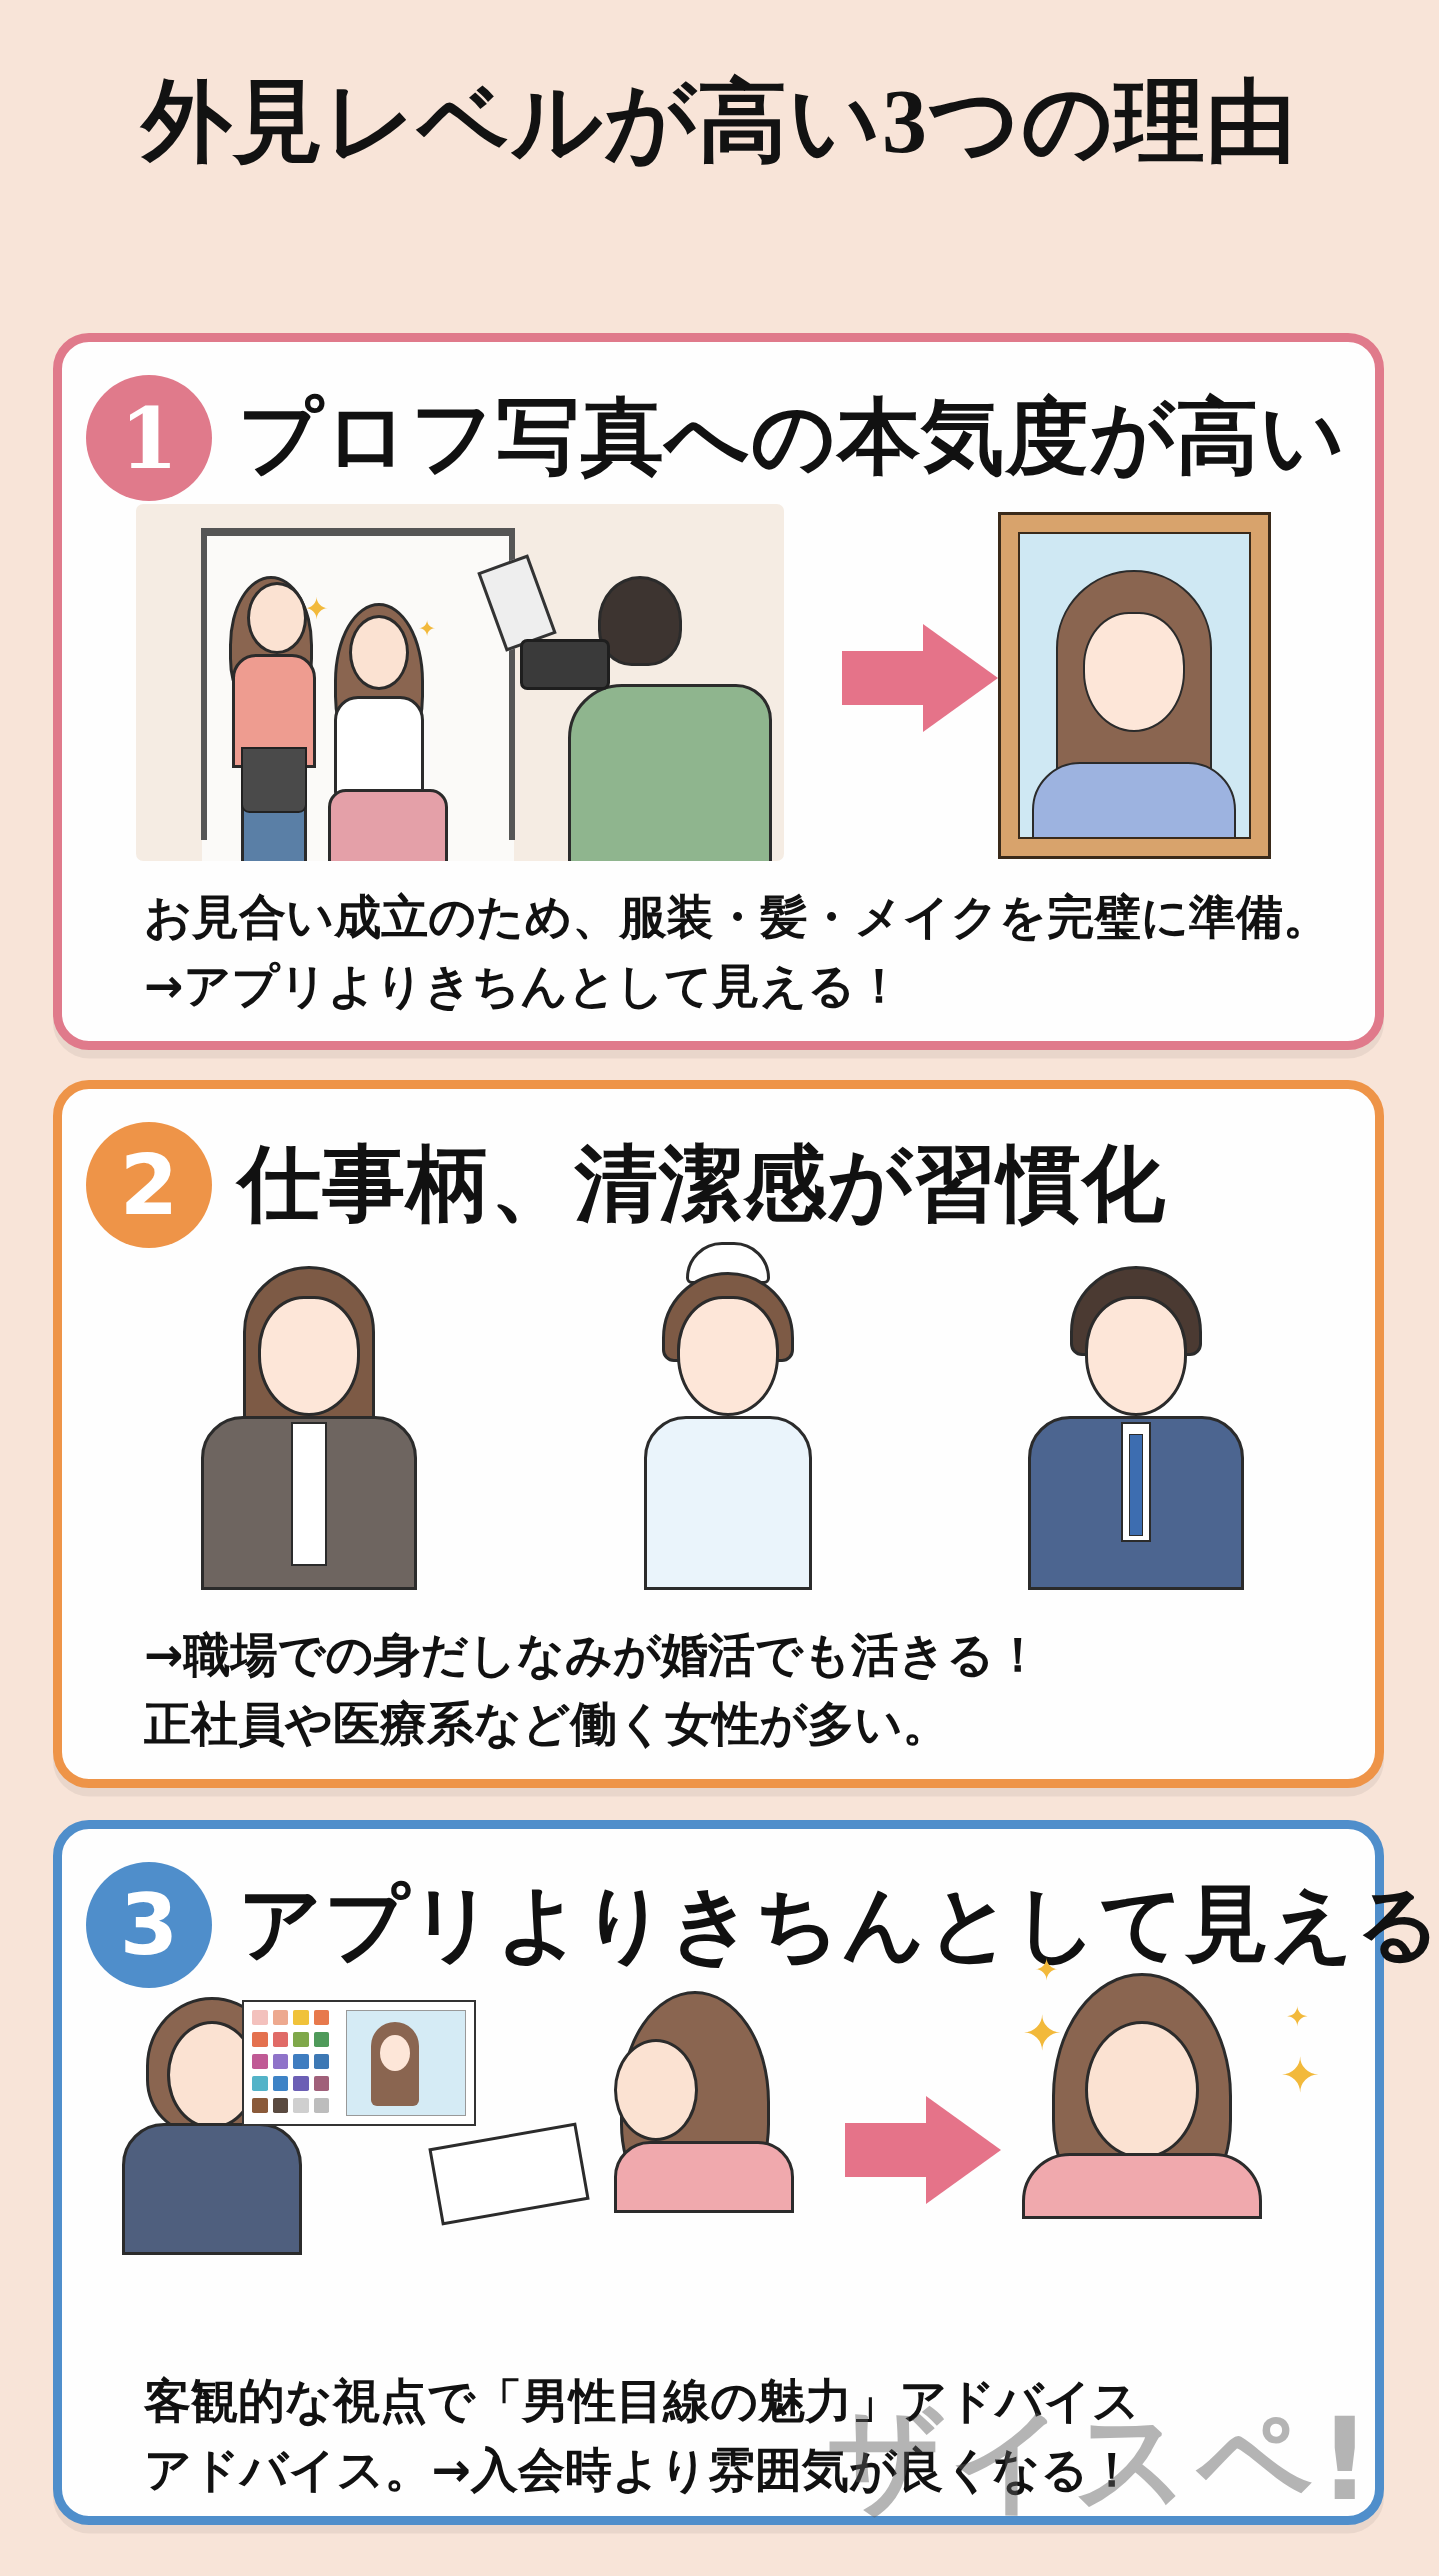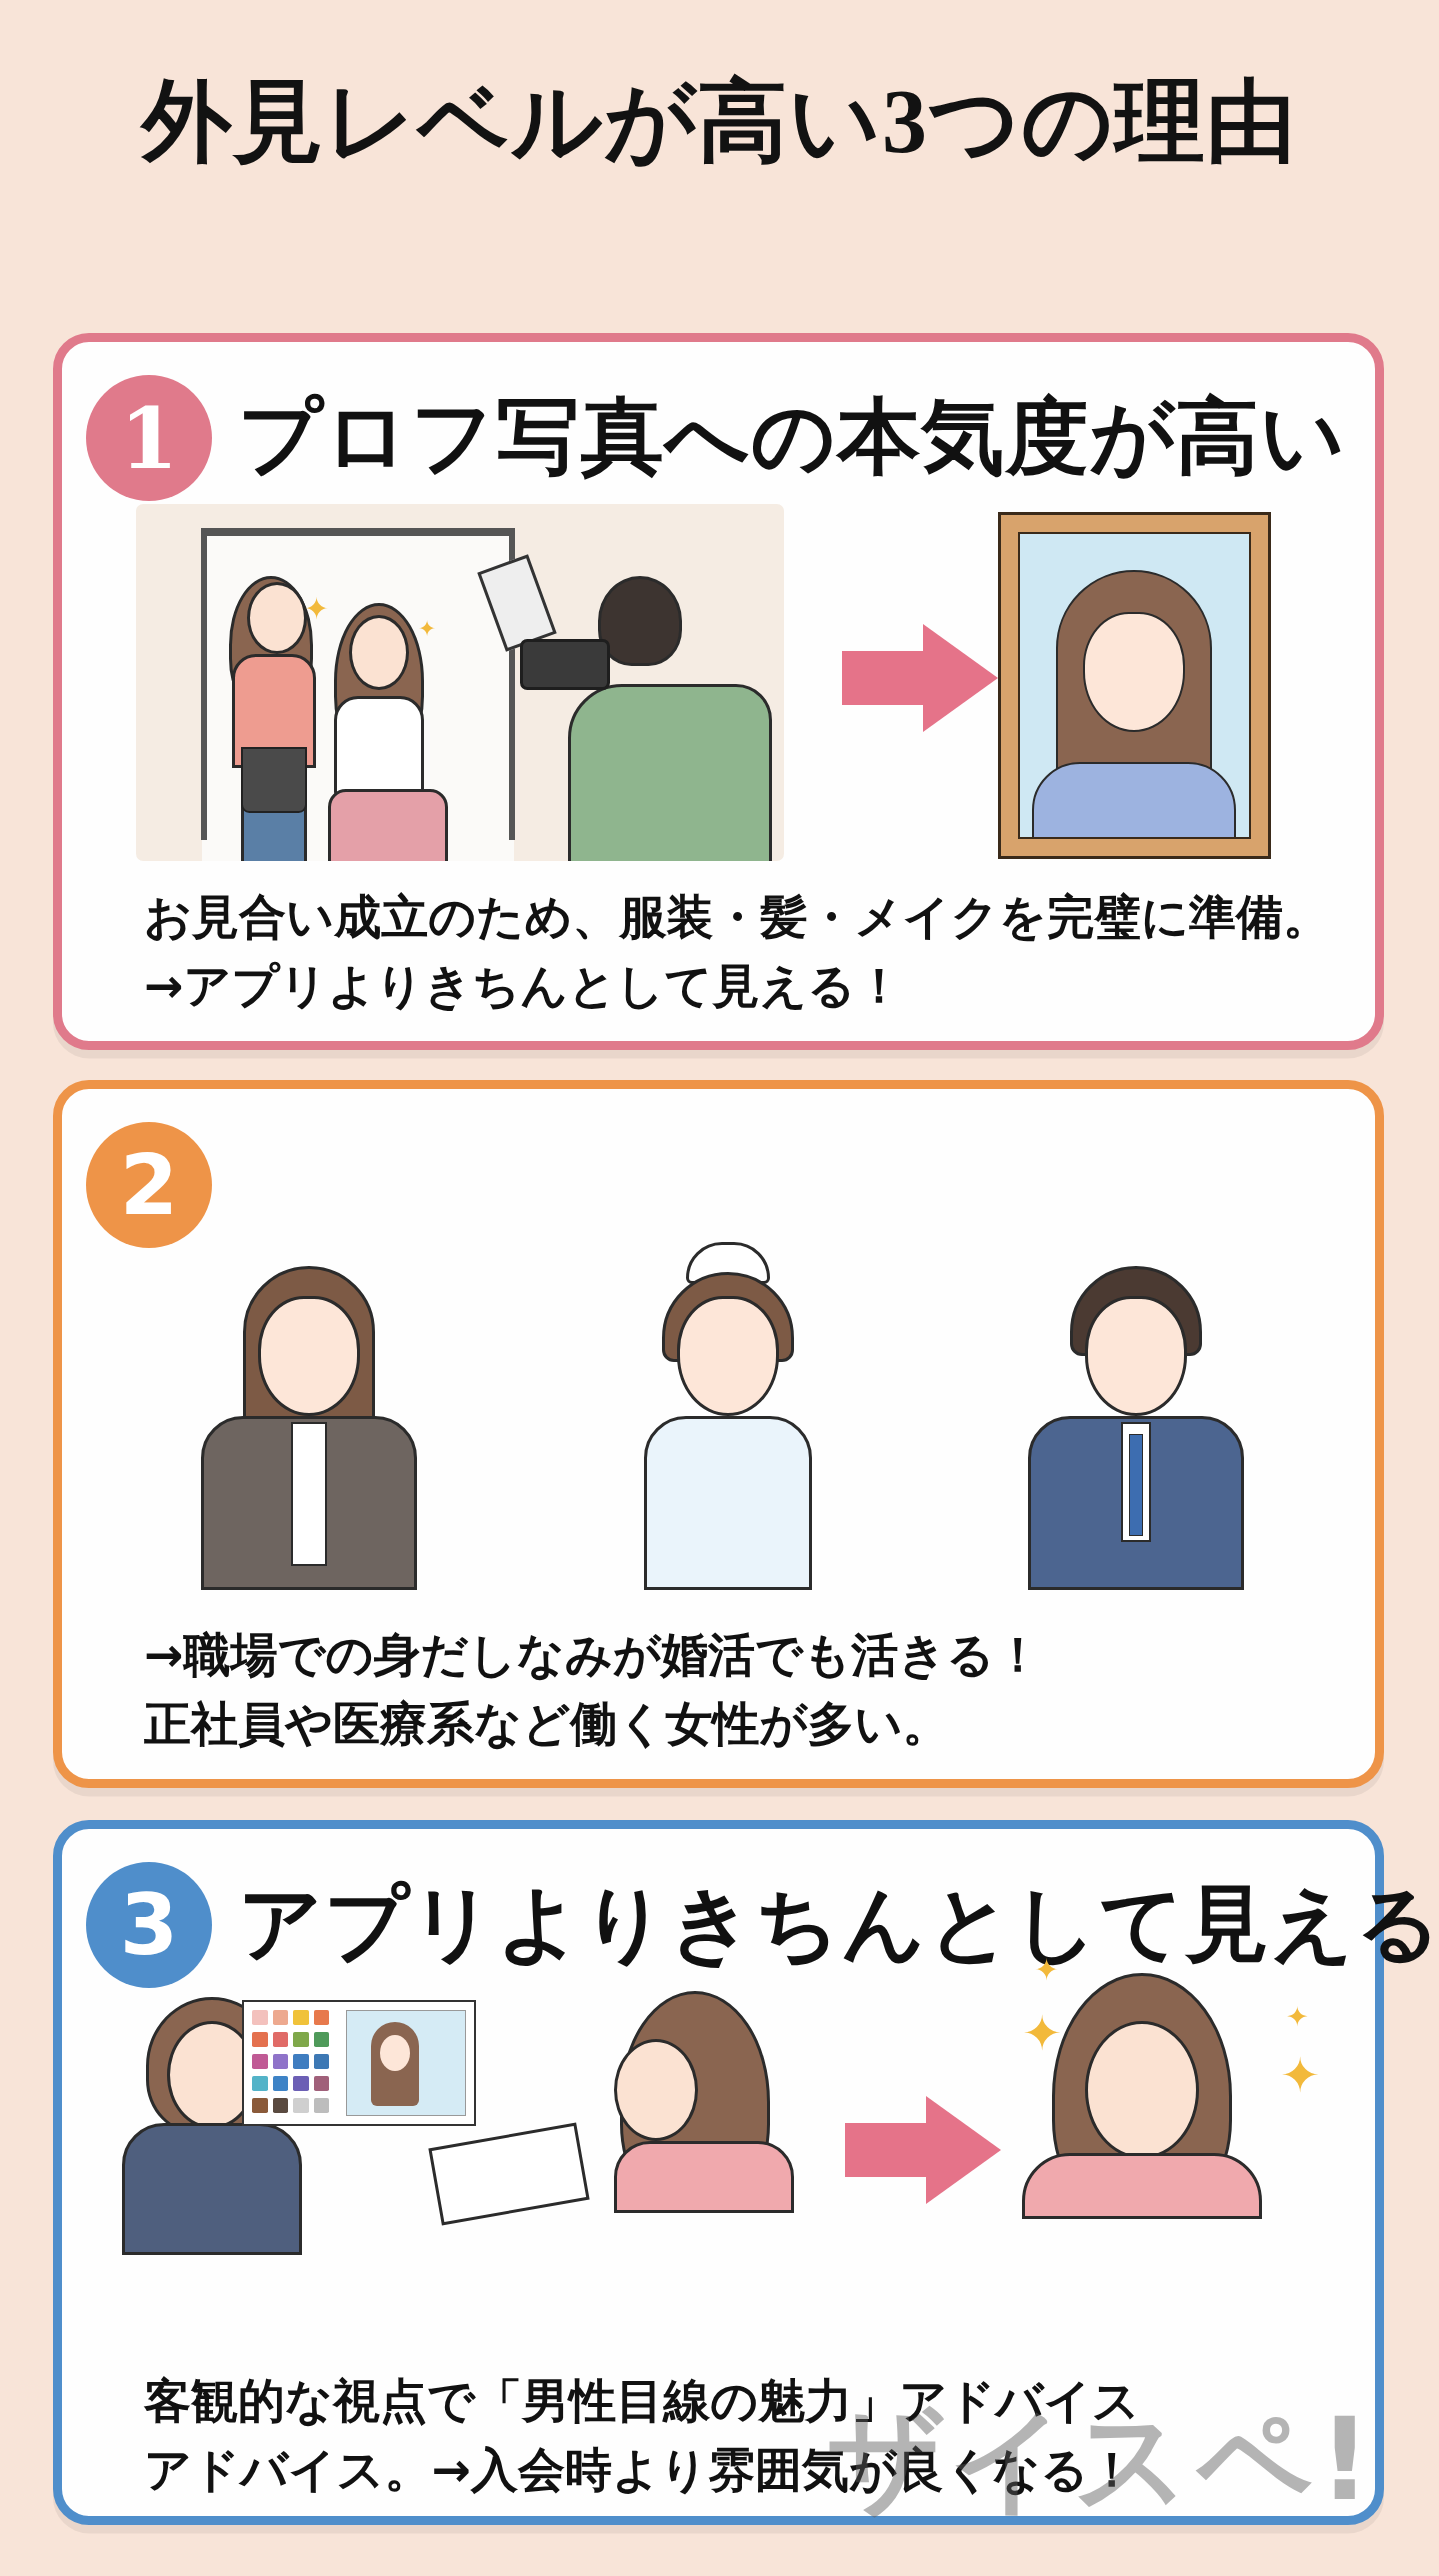--- a/index.html
+++ b/index.html
@@ -131,20 +131,21 @@
 
   <div class="body-text">
     <div>お見合い成立のため、服装・髪・メイクを完璧に準備。</div>
     <div>→アプリよりきちんとして見える！</div>
   </div>
 </div>
 
 <div class="card card2">
   <div class="head">
     <div class="badge">2</div>
+    <div class="head-text">仕事柄、清潔感が習慣化</div>
   </div>
 
   <div class="worker" style="left:139px;">
     <div class="hairtop" style="height:198px;border-radius:66px 66px 18px 18px;"></div>
     <div class="face"></div>
     <div class="body" style="background:#6e6560;"></div>
     <div style="position:absolute;left:90px;top:180px;width:36px;height:144px;background:#fff;border:2.4px solid #2b2b2b;"></div>
   </div>
 
   <div class="worker" style="left:558px;">

